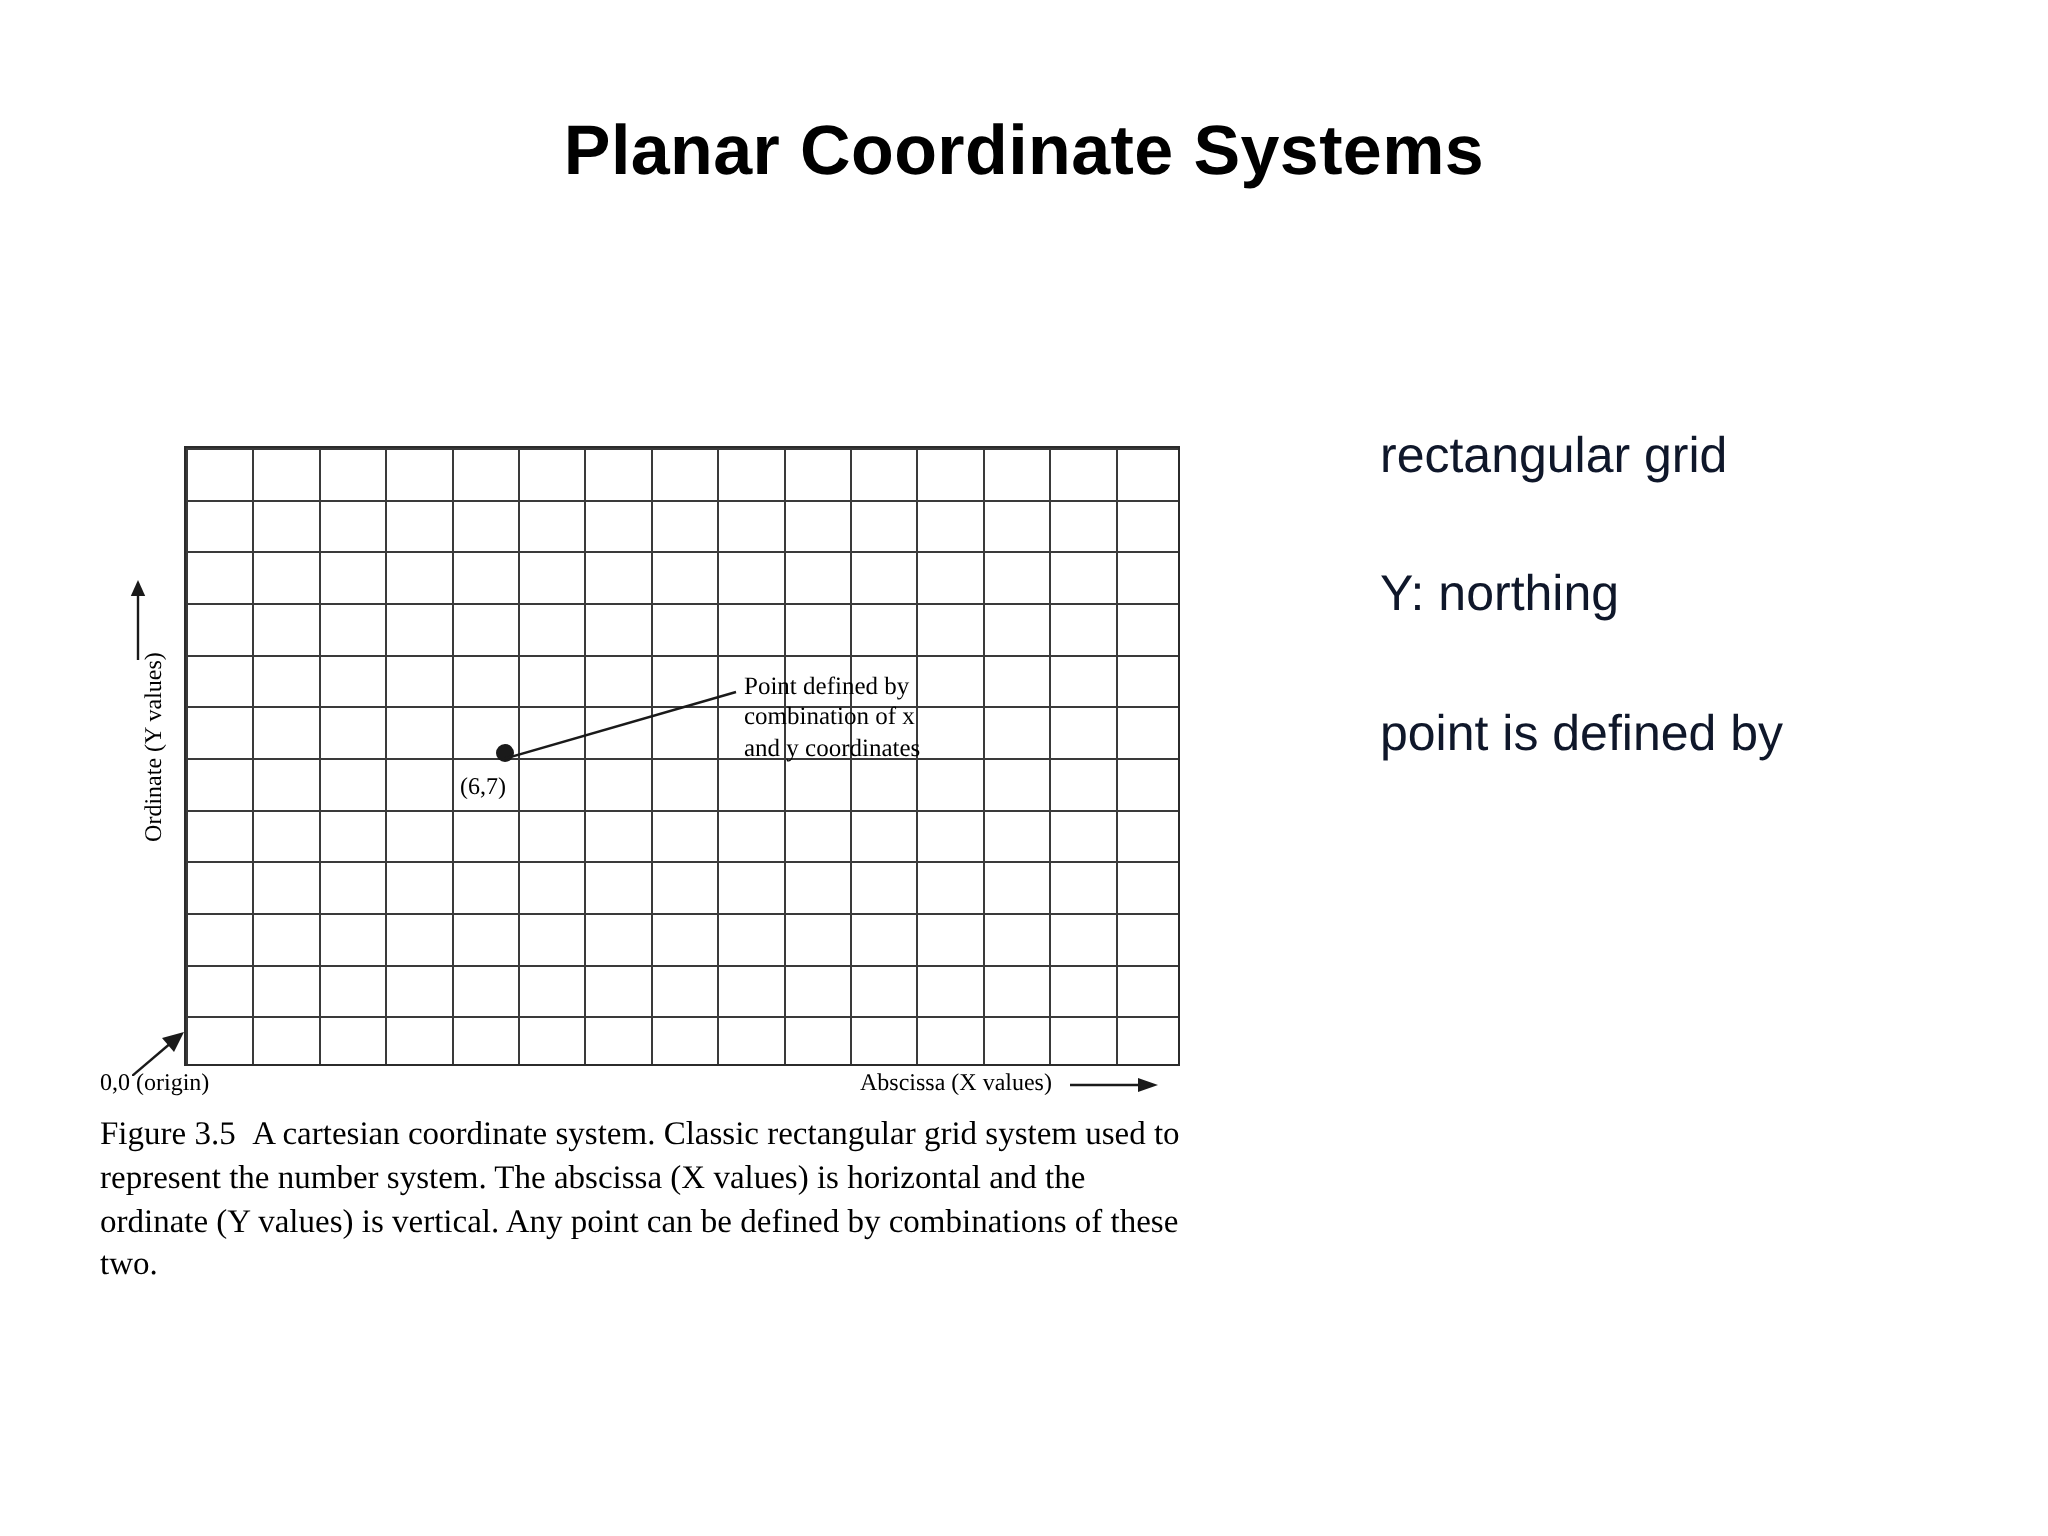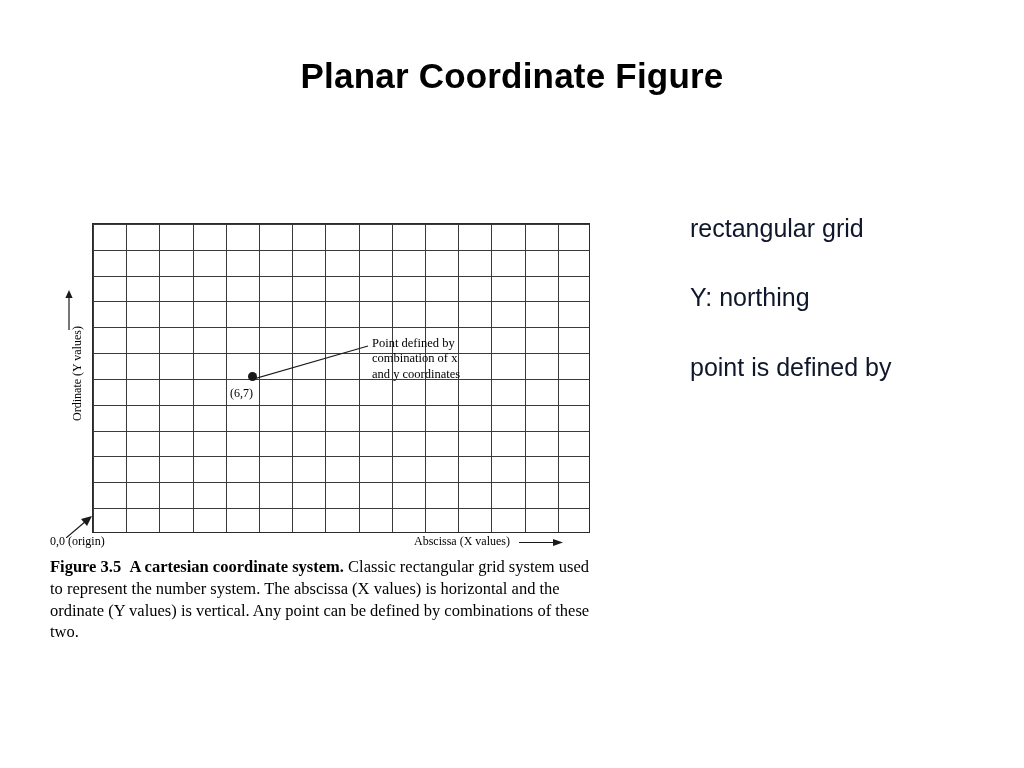--- a/index.html
+++ b/index.html
@@ -121,21 +121,21 @@
     position: absolute;
     left: 12px;
     top: 74px;
     width: 14px;
     height: 40px;
   }
 
   
   #abscissa-label {
     position: absolute;
-    left: 364px;
+    left: 380px;
     top: 318px;
     font-family: "Liberation Serif", serif;
     font-size: 12px;
     white-space: nowrap;
   }
 
   #origin-label {
     position: absolute;
     left: 0px;
     top: 318px;
@@ -156,21 +156,21 @@
   #figure-caption {
     position: absolute;
     left: 0px;
     top: 340px;
     width: 545px;
     font-family: "Liberation Serif", serif;
     font-size: 16.5px;
     line-height: 1.32;
     text-align: left;
   }
-  #figure-caption b { font-weight: bold; }
+  #figure-caption b { font-weight: normal; }
 
   
   #notes-block {
     position: absolute;
     left: 690px;
     top: 212px;
     width: 310px;
   }
   .note-line {
     font-size: 25px;
@@ -179,21 +179,21 @@
     color: #0f172a;
   }
   .note-gap { height: 26px; }
   .note-gap-small { height: 10px; }
 </style>
 </head>
 <body>
 
 <div id="slide">
 
-  <div id="slide-title">Planar Coordinate Figure</div>
+  <div id="slide-title">Planar Coordinate Systems</div>
 
   <div id="figure-block">
 
     <div id="figure-image">
 
       <div id="grid-frame"></div>
 
       <div id="point-marker"></div>
       <div id="point-label">(6,7)</div>
 

